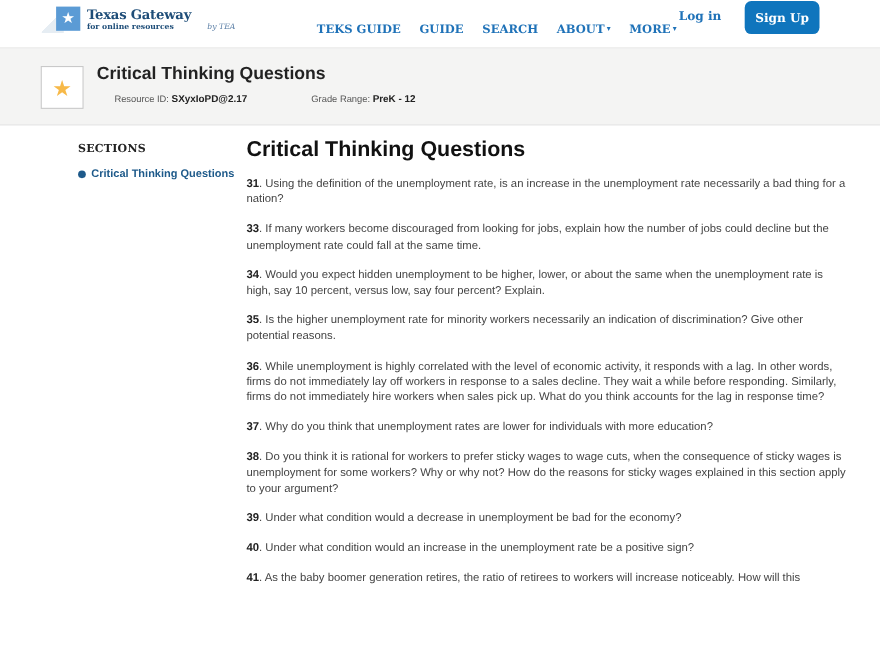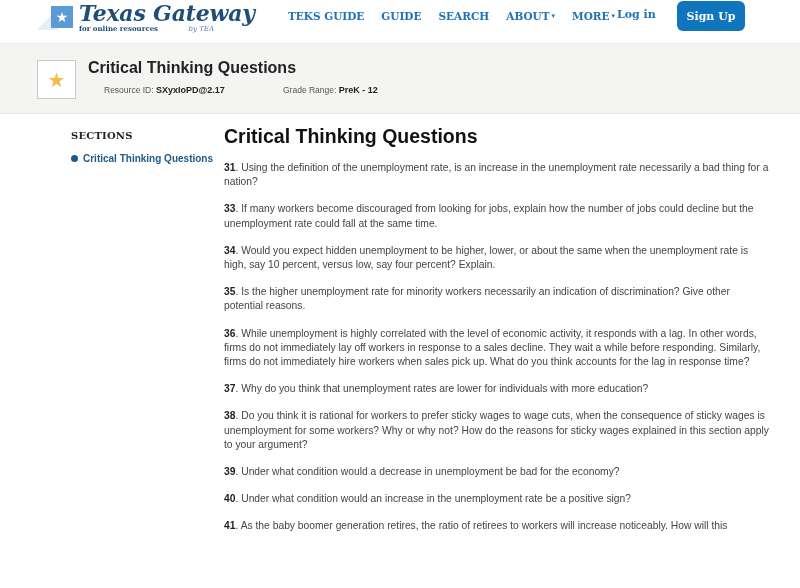--- a/index.html
+++ b/index.html
@@ -7,25 +7,25 @@
   body { font-family: "DejaVu Sans", "Liberation Sans", sans-serif; color: #333; position: relative; }
 
   
   .topbar { position: absolute; left: 0; top: 0; width: 800px; height: 36px; background: #fff; }
   .logo { position: absolute; left: 38px; top: 2px; height: 30px; display: flex; align-items: center; }
   .logo-shadow { position: absolute; left: 0; top: 12px; width: 20px; height: 16px;
     background: linear-gradient(135deg, transparent 40%, #e6edf3 40%); }
   .logo-badge { position: relative; width: 22px; height: 22px; background: #5b9bd5; margin-left: 13px;
     display: flex; align-items: center; justify-content: center; color: #fff; font-size: 14px; line-height: 1; }
   .logo-text { margin-left: 6px; display: flex; flex-direction: column; line-height: 1; }
-  .logo-title { font-family: "DejaVu Serif", "Liberation Serif", serif; font-weight: bold; font-size: 22px; color: #1e4d78; letter-spacing: -0.2px; font-style: italic; }
+  .logo-title { font-family: "DejaVu Serif", "Liberation Serif", serif; font-weight: bold; font-size: 12px; color: #1e4d78; letter-spacing: -0.2px; }
   .logo-sub { font-family: "DejaVu Serif", "Liberation Serif", serif; font-weight: bold; font-size: 7px; color: #1e4d78; margin-top: 1px; }
   .logo-sub em { font-weight: normal; font-style: italic; color: #5b7fa6; margin-left: 28px; }
 
-  .nav { position: absolute; top: 0; left: 288px; height: 32px; display: flex; align-items: center; }
+  .nav { position: absolute; top: 11px; left: 288px; height: 32px; display: flex; align-items: center; }
   .nav-item { font-family: "DejaVu Serif", "Liberation Serif", serif; font-weight: bold; font-size: 10.5px; color: #1f72b8;
     margin-right: 17px; white-space: nowrap; cursor: pointer; }
   .nav-item .caret { font-size: 7px; margin-left: 2px; vertical-align: 2px; }
   .login { position: absolute; left: 617px; top: 8px; font-family: "DejaVu Serif", "Liberation Serif", serif; font-weight: bold;
     font-size: 11px; color: #1f72b8; cursor: pointer; }
   .signup { position: absolute; left: 677px; top: 1px; width: 68px; height: 30px; background: #0f75bd; border-radius: 6px;
     color: #fff; font-family: "DejaVu Serif", "Liberation Serif", serif; font-weight: bold; font-size: 11px;
     display: flex; align-items: center; justify-content: center; border: none; cursor: pointer; }
 
   

